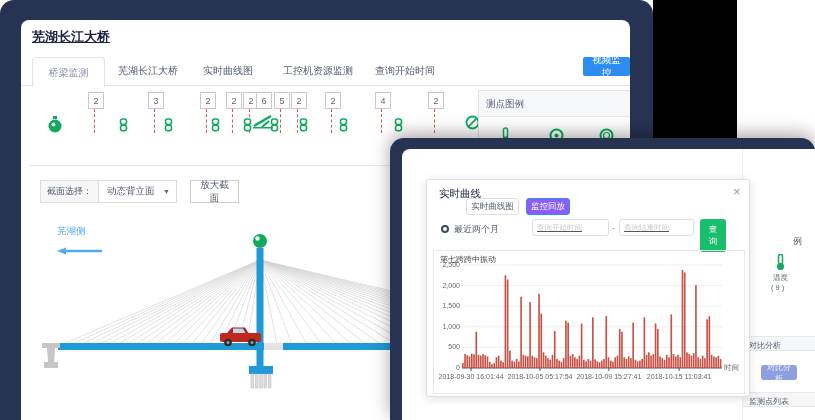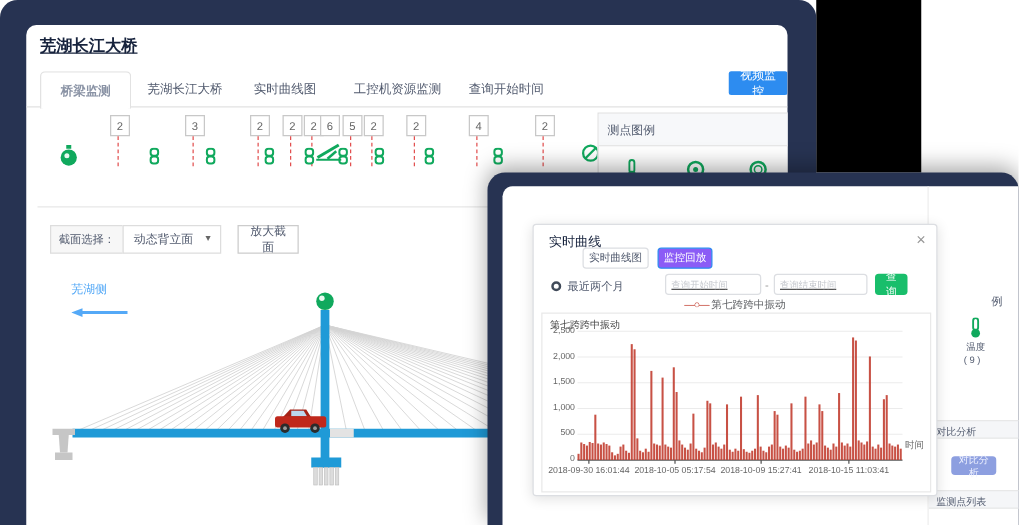--- a/index.html
+++ b/index.html
@@ -17,21 +17,21 @@
   #win1{left:21px;top:20px;width:609px;height:400px;background:#fff;
         border-radius:8px 8px 0 0;overflow:hidden;}
   #win2{left:12px;top:11px;width:413px;height:271px;background:#fff;
         border-radius:8px 0 0 0;overflow:hidden;}
   
   #w1-title{left:11px;top:8px;font-size:13px;font-weight:bold;color:#17233d;text-decoration:underline;}
   #w1-tabline{left:0;top:65px;width:609px;height:0;border-bottom:1px solid #e2e2e2;}
   .w1tab{top:44px;font-size:10px;color:#515a6e;white-space:nowrap;}
   #w1tab-active{left:11px;top:37px;width:71px;height:29px;background:#fff;
       border:1px solid #e2e2e2;border-bottom:none;border-radius:4px 4px 0 0;
-      font-size:10px;color:#8a93a5;display:flex;align-items:center;justify-content:center;z-index:2;font-weight:bold;}
+      font-size:10px;color:#8a93a5;display:flex;align-items:center;justify-content:center;z-index:2;}
   #video-btn{left:562px;top:37px;width:47px;height:19px;background:#2d8cf0;color:#fff;
       border:none;font-size:9.5px;border-radius:2px;display:flex;align-items:center;justify-content:center;
       font-family:inherit;cursor:pointer;}
   .numbox{width:14px;height:15px;margin-left:-7px;background:#fff;border:1px solid #c8c8c8;
       color:#666;font-size:9px;display:flex;align-items:center;justify-content:center;top:72px;}
   .dash{width:0;height:24px;margin-left:-1px;border-left:1px dashed #e25050;top:89px;}
   .chain{top:98px;margin-left:-4px;}
   #legend-panel{left:457px;top:70px;width:151px;height:330px;border:1px solid #e2e2e2;background:#fff;}
   #legend-panel-hd{left:0;top:0;width:100%;height:26px;background:#f7f8fa;border-bottom:1px solid #e8e8e8;
       box-sizing:border-box;}
@@ -59,29 +59,29 @@
   #dlg-tab1{left:87px;width:44px;background:#8b5cf6;border:1px solid #2d8cf0;color:#fff;margin-left:12px;}
   #dlg-radio{left:14px;top:45px;width:8px;height:8px;border-radius:50%;border:2px solid #404a59;
       background:#fff;box-sizing:border-box;cursor:pointer;}
   #dlg-radio-label{left:27px;top:43px;font-size:9px;color:#515a6e;}
   .dlg-input{position:absolute;top:39px;height:17px;border:1px solid #dcdee2;border-radius:3px;
       font-size:7.5px;color:#555;padding:0 4px;box-sizing:border-box;font-family:inherit;text-decoration:underline;}
   .dlg-input::placeholder{color:#c5c8ce;}
   #dlg-input-start{left:105px;width:77px;}
   #dlg-sep{left:185px;top:43px;font-size:9px;color:#999;}
   #dlg-input-end{left:192px;width:75px;}
-  #dlg-query{left:273px;top:39px;width:26px;height:17px;background:#19be6b;border:none;border-radius:3px;
+  #dlg-query{left:273px;top:39px;width:26px;height:33px;background:#19be6b;border:none;border-radius:3px;
       color:#fff;font-size:8.5px;font-family:inherit;cursor:pointer;display:flex;align-items:center;justify-content:center;}
   #dlg-legend{left:0;top:58px;width:322px;text-align:center;font-size:8.5px;color:#606266;}
   #dlg-legend .mark{color:#c0392b;letter-spacing:-1px;}
   #chart-panel{left:6px;top:70px;width:312px;height:144px;border:1px solid #e9e9e9;box-sizing:border-box;}
   #chart-title{left:6px;top:3px;font-size:8px;color:#464646;}
   .ytick{position:absolute;width:26px;text-align:right;font-size:7px;color:#666;}
   .xtick{position:absolute;font-size:7px;color:#666;white-space:nowrap;transform:translateX(-50%);}
-  #x-axis-name{left:290px;top:100px;font-size:7.5px;color:#666;}
+  #x-axis-name{left:290px;top:112px;font-size:7.5px;color:#666;}
   
   #sp-clip{left:391px;top:86px;width:22px;height:12px;overflow:hidden;font-size:9px;color:#515a6e;white-space:nowrap;}
   #sp-temp-icon{left:373px;top:105px;}
   #sp-temp-label{left:371px;top:124px;font-size:7.5px;color:#515a6e;}
   #sp-temp-count{left:369px;top:134px;font-size:7.5px;color:#515a6e;}
   .sp-band{left:341px;width:72px;height:15px;background:#f5f6f8;border-top:1px solid #e8e8e8;
       border-bottom:1px solid #e8e8e8;box-sizing:border-box;}
   #sp-band1{top:187px;}
   #sp-band2{top:243px;}
   .sp-band span{position:absolute;left:6px;top:3px;font-size:8px;color:#515a6e;}
@@ -321,24 +321,20 @@
         <div id="dlg-tab1" class="abs dlg-tab">监控回放</div>
 
         <div id="dlg-radio" class="abs"></div>
         <div id="dlg-radio-label" class="abs">最近两个月</div>
 
         <input id="dlg-input-start" class="dlg-input" placeholder="查询开始时间" style="">
         <div id="dlg-sep" class="abs">-</div>
         <input id="dlg-input-end" class="dlg-input" placeholder="查询结束时间" style="">
         <button id="dlg-query" class="abs">查询</button>
 
-        <div id="dlg-legend" class="abs">
-          <span class="mark">—○—</span>
-          <span>第七跨跨中振动</span>
-        </div>
 
         <div id="chart-panel" class="abs">
           <div id="chart-title" class="abs">第七跨跨中振动</div>
           <svg id="chart-svg" class="abs" style="left:0;top:0" width="310" height="142">
               <line x1="28" y1="117" x2="288" y2="117" stroke="#555" stroke-width="1"></line>
               <line x1="28" y1="96.4" x2="288" y2="96.4" stroke="#e8e8e8" stroke-width="0.7"></line>
               <line x1="28" y1="75.8" x2="288" y2="75.8" stroke="#e8e8e8" stroke-width="0.7"></line>
               <line x1="28" y1="55.2" x2="288" y2="55.2" stroke="#e8e8e8" stroke-width="0.7"></line>
               <line x1="28" y1="34.599999999999994" x2="288" y2="34.599999999999994" stroke="#e8e8e8" stroke-width="0.7"></line>
               <line x1="28" y1="14" x2="288" y2="14" stroke="#e8e8e8" stroke-width="0.7"></line>

